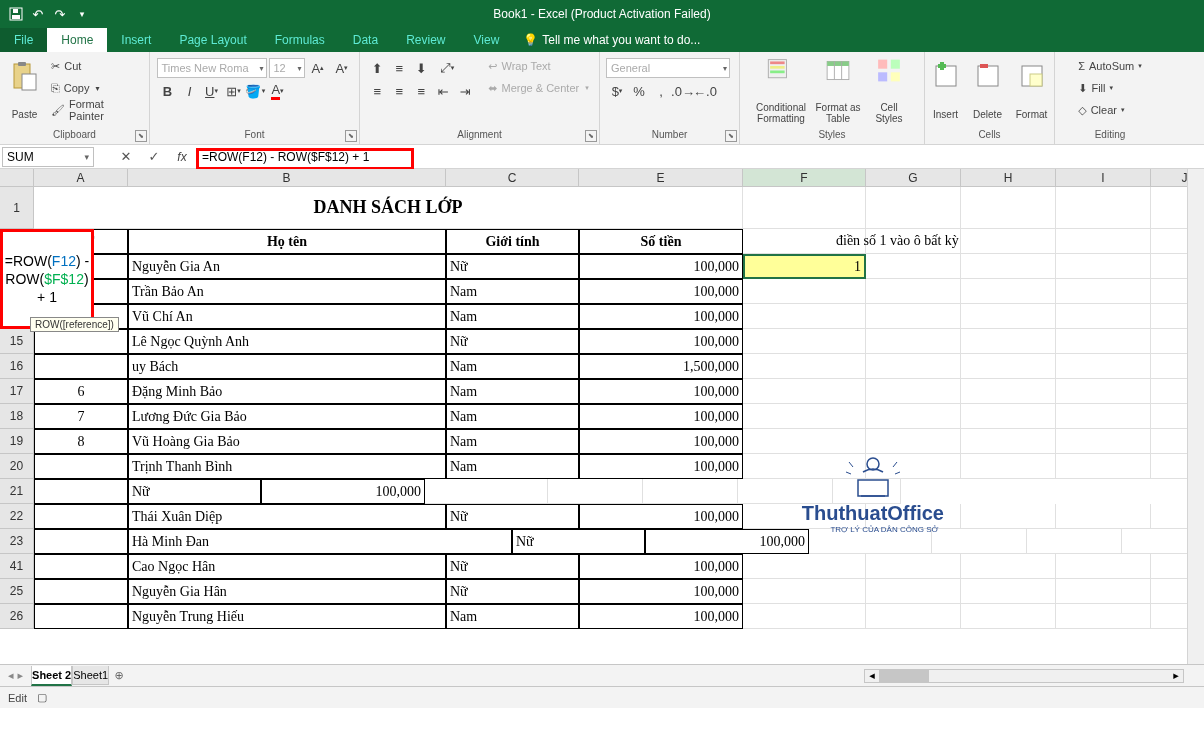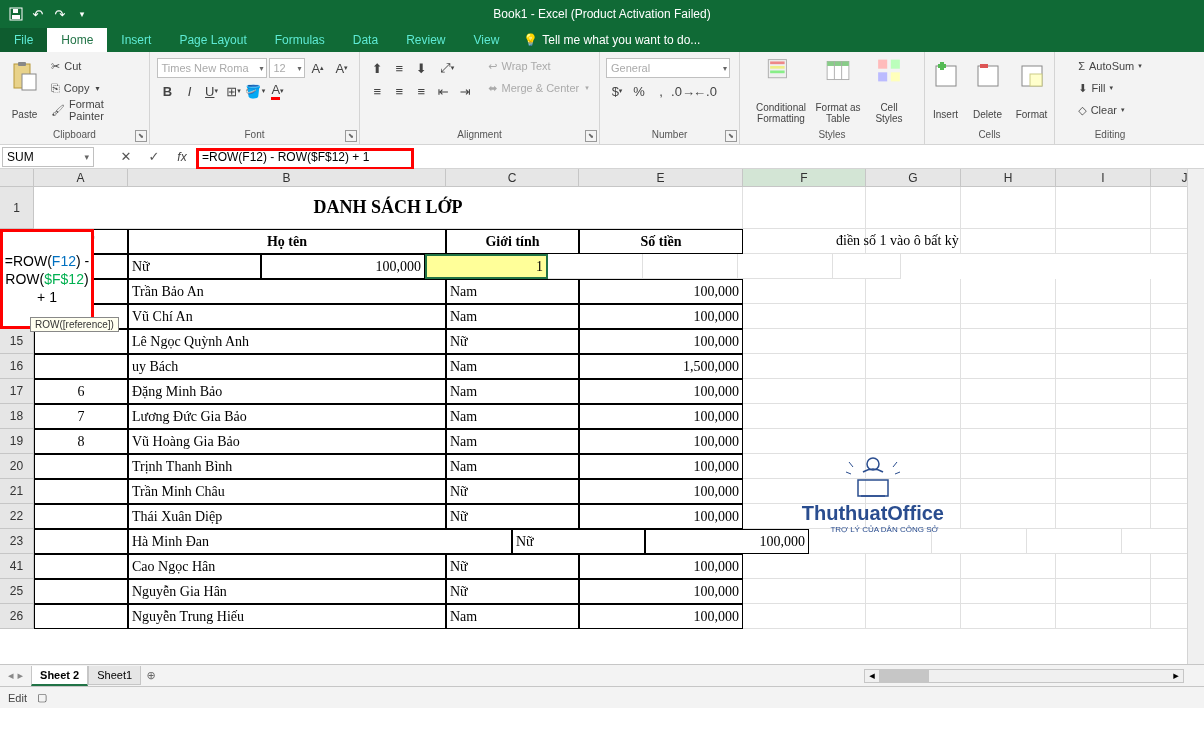--- a/index.html
+++ b/index.html
@@ -70,21 +70,21 @@
 .active-cell { background: #ffff99; border: 2px solid #217346 !important; }
 .annotation { font-size: 14px; font-family: "Times New Roman", serif; position: absolute; }
 .watermark { position: absolute; right: 260px; bottom: 130px; text-align: center; color: #2a4d8f; }
 .watermark .wm-t { font-size: 20px; font-weight: bold; }
 .watermark .wm-s { font-size: 8px; margin-left: 23px; }
 .wm-icon { width: 60px; height: 50px; margin: 0 auto; }
 
 
 .sheet-tabs { height: 22px; border-top: 1px solid #c6c6c6; display: flex; align-items: center; background: #f3f3f3; font-size: 11px; }
 .st-nav { display: flex; gap: 4px; padding: 0 8px; color: #888; }
-.st-tab { padding: 3px 8px; border: 1px solid #c6c6c6; border-top: none; background: #e6e6e6; }
+.st-tab { padding: 3px 0; border: 1px solid #c6c6c6; border-top: none; background: #e6e6e6; }
 .st-tab.active { background: #fff; border-bottom: 2px solid #217346; font-weight: bold; }
 .st-add { width: 20px; display: flex; align-items: center; justify-content: center; color: #666; }
 .hscroll { flex: 1; display: flex; justify-content: flex-end; padding-right: 20px; }
 .hsbar { width: 320px; height: 14px; background: #f0f0f0; border: 1px solid #c6c6c6; position: relative; }
 .hsbar .hsthumb { position: absolute; left: 14px; top: 0; width: 50px; height: 100%; background: #c6c6c6; }
 
 
 .status-bar { height: 22px; background: #f3f3f3; border-top: 1px solid #c6c6c6; display: flex; align-items: center; font-size: 11px; color: #444; padding: 0 8px; }
 
 .vbar-bg { position: absolute; right:0; top:0; width:17px; height:100%; background: #f0f0f0; border-left:1px solid #d4d4d4; }
@@ -382,20 +382,21 @@
         <div class="cell hdr" style="width: 133px;">Giới tính</div>
         <div class="cell hdr" style="width: 164px;">Số tiền</div>
         <div class="cell " style="width: 123px;"></div>
         <div class="cell " style="width: 95px;"></div>
         <div class="cell " style="width: 95px;"></div>
         <div class="cell " style="width: 95px;"></div>
         <div class="cell " style="width: 68px;"></div>
       </div>
       <div class="cell-row ">
         <div class="cell data center" style="width: 94px;"></div>
+        <div class="cell data" style="width: 318px;">Nguyễn Gia An</div>
         <div class="cell data" style="width: 133px;">Nữ</div>
         <div class="cell data right" style="width: 164px;">100,000</div>
         <div class="cell right active-cell" style="width: 123px;">1</div>
         <div class="cell " style="width: 95px;"></div>
         <div class="cell " style="width: 95px;"></div>
         <div class="cell " style="width: 95px;"></div>
         <div class="cell " style="width: 68px;"></div>
       </div>
       <div class="cell-row ">
         <div class="cell data center" style="width: 94px;"></div>
@@ -480,21 +481,20 @@
         <div class="cell data" style="width: 133px;">Nam</div>
         <div class="cell data right" style="width: 164px;">100,000</div>
         <div class="cell " style="width: 123px;"></div>
         <div class="cell " style="width: 95px;"></div>
         <div class="cell " style="width: 95px;"></div>
         <div class="cell " style="width: 95px;"></div>
         <div class="cell " style="width: 68px;"></div>
       </div>
       <div class="cell-row ">
         <div class="cell data center" style="width: 94px;"></div>
-        <div class="cell data" style="width: 318px;">Trần Minh Châu</div>
         <div class="cell data" style="width: 133px;">Nữ</div>
         <div class="cell data right" style="width: 164px;">100,000</div>
         <div class="cell " style="width: 123px;"></div>
         <div class="cell " style="width: 95px;"></div>
         <div class="cell " style="width: 95px;"></div>
         <div class="cell " style="width: 95px;"></div>
         <div class="cell " style="width: 68px;"></div>
       </div>
       <div class="cell-row ">
         <div class="cell data center" style="width: 94px;"></div>

